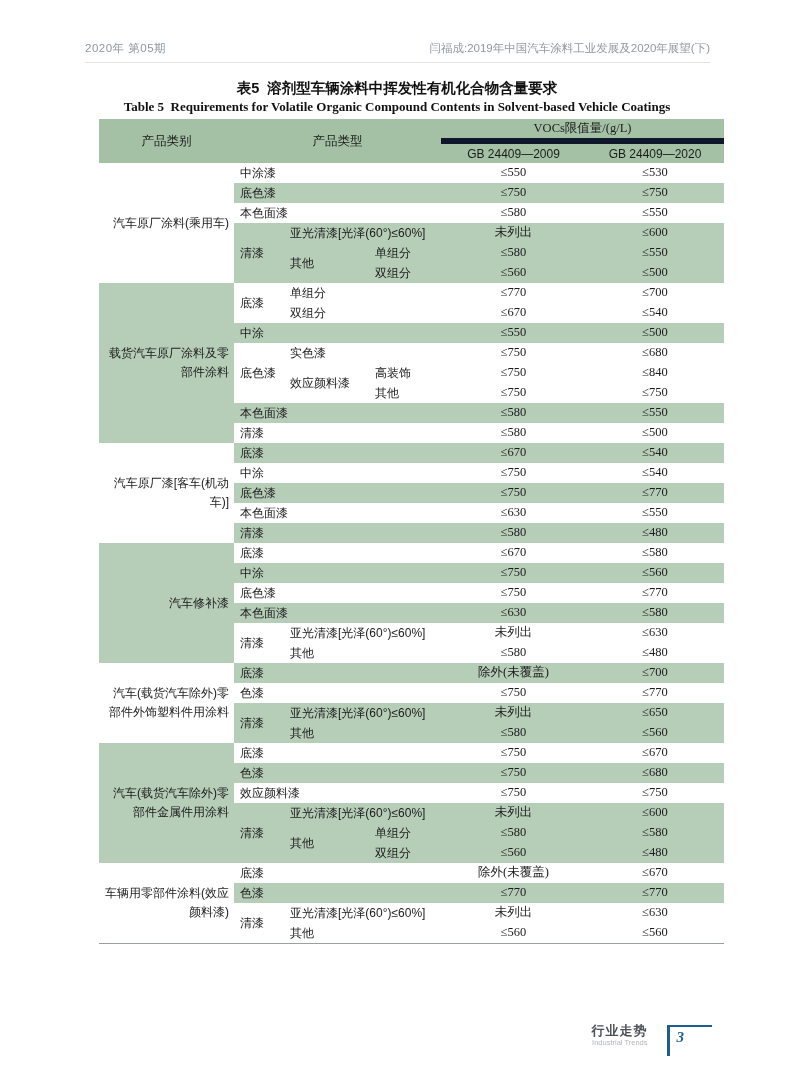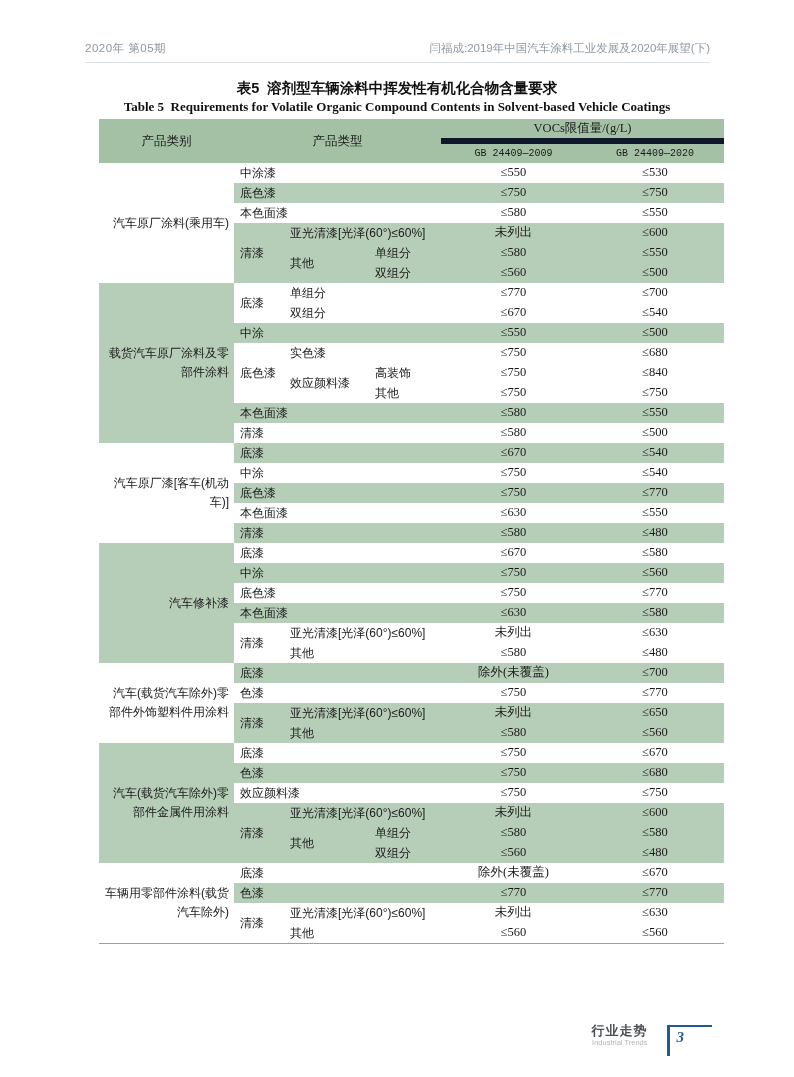--- a/index.html
+++ b/index.html
@@ -14,21 +14,21 @@
 
   
   .title-cn{position:absolute;top:79px;left:0;width:794px;text-align:center;font-size:14.5px;font-weight:bold;color:#111;white-space:pre;}
   .title-en{position:absolute;top:99px;left:0;width:794px;text-align:center;font-size:13px;font-weight:bold;color:#111;font-family:"Liberation Serif","DejaVu Serif",serif;white-space:pre;}
 
   
   table.voc{position:absolute;left:99px;top:119px;width:625px;border-collapse:collapse;table-layout:fixed;border-bottom:1px solid #9aa09a;}
   th,td{padding:0;margin:0;vertical-align:middle;}
   thead th{background:#a4c1a5;font-weight:normal;font-size:12.5px;color:#1b1b1b;height:19px;text-align:center;}
   .th-voc{border-bottom:6px solid #0f172a;font-family:"Liberation Serif","DejaVu Serif",serif;}
-  .th-gb{font-family:Liberation Mono, monospace;font-size:10px;}
+  .th-gb{font-family:Liberation Sans, sans-serif;font-size:12px;}
   tbody td{height:20px;font-size:12px;line-height:1.25;}
   td.type{text-align:left;padding-left:6px;white-space:nowrap;}
   td.val{text-align:center;font-family:"Liberation Serif","DejaVu Serif",serif;font-size:12.5px;}
   td.cat{text-align:right;padding:0 5px;line-height:1.55;}
   .g{background:#b6ceb8;}
   .w{background:#ffffff;}
 
   
   .page-footer{position:absolute;top:1022px;right:82px;display:flex;align-items:flex-start;}
   .footer-labels{text-align:right;margin-right:19px;margin-top:2px;}
@@ -256,21 +256,21 @@
           <td class="type g">单组分</td>
           <td class="val g">≤580</td>
           <td class="val g">≤580</td>
         </tr>
         <tr>
           <td class="type g">双组分</td>
           <td class="val g">≤560</td>
           <td class="val g">≤480</td>
         </tr>
         <tr>
-          <td class="cat w" rowspan="4">车辆用零部件涂料(载货汽车除外)</td>
+          <td class="cat w" rowspan="4">车辆用零部件涂料(效应颜料漆)</td>
           <td class="type w" colspan="3">底漆</td>
           <td class="val w">除外(未覆盖)</td>
           <td class="val w">≤670</td>
         </tr>
         <tr>
           <td class="type g" colspan="3">色漆</td>
           <td class="val g">≤770</td>
           <td class="val g">≤770</td>
         </tr>
         <tr>

